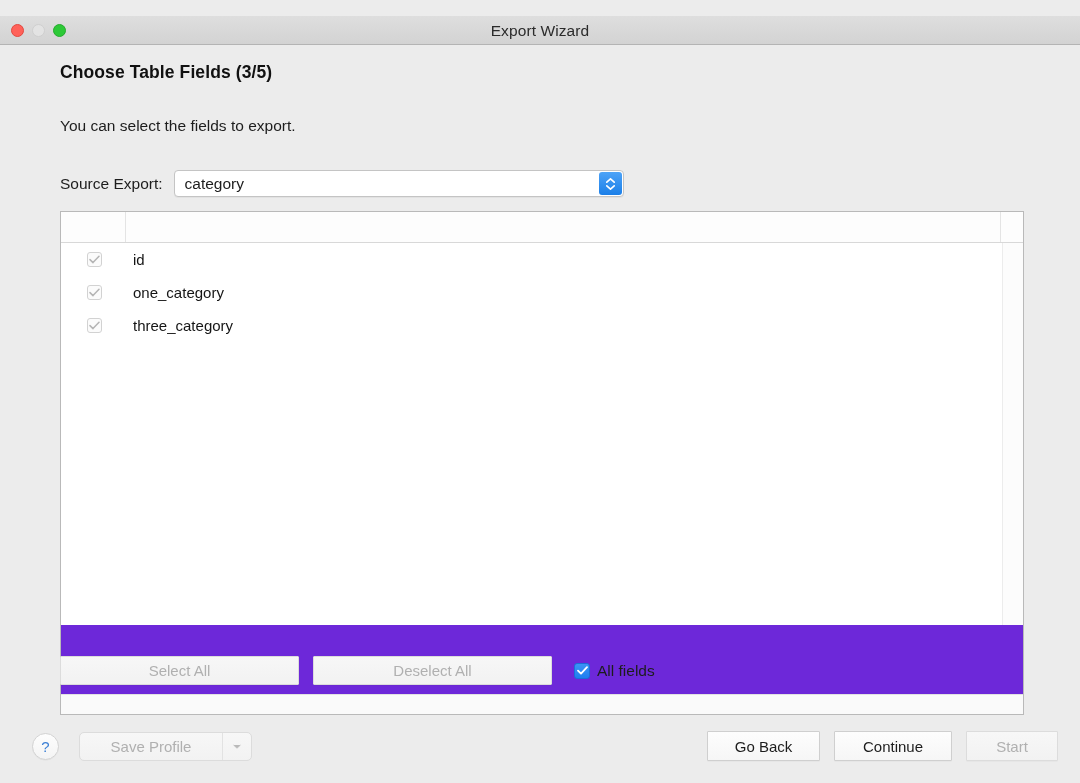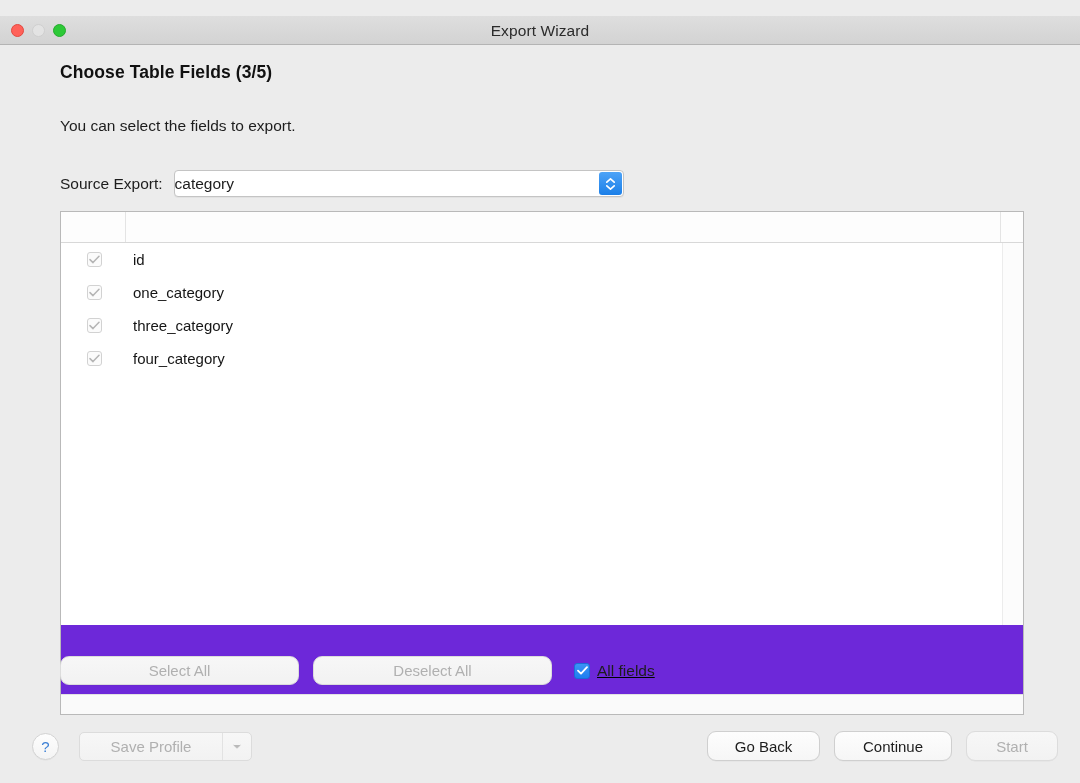--- a/index.html
+++ b/index.html
@@ -98,20 +98,21 @@
     background: #ffffff;
     border: 1px solid #c4c4c4;
     border-radius: 4px;
     display: flex;
     align-items: center;
     box-shadow: 0 1px 0 rgba(0,0,0,0.04);
   }
   .popup-value {
     font-size: 15.5px;
     color: #1d1d1d;
+    padding-left: 10px;
     flex: 1;
     white-space: nowrap;
     overflow: hidden;
   }
   .popup-stepper {
     position: absolute;
     right: 1px;
     top: 1px;
     width: 23px;
     height: 23px;
@@ -214,42 +215,41 @@
   .select-row {
     position: absolute;
     left: 60px;
     top: 656px;
     display: flex;
     align-items: center;
   }
   .btn {
     font-family: "Liberation Sans", sans-serif;
     font-size: 15px;
-    border-radius: 9px;
+    border-radius: 1px;
     border: 1px solid #cfcfcf;
     background: linear-gradient(to bottom, #fdfdfd 0%, #f6f6f6 100%);
     color: #1d1d1d;
     display: flex;
     align-items: center;
     justify-content: center;
     box-shadow: 0 0.5px 0.5px rgba(0,0,0,0.05);
   }
   .btn.disabled {
     color: #b0b0b0;
     background: linear-gradient(to bottom, #f7f7f7 0%, #f2f2f2 100%);
     border-color: #dcdcdc;
   }
   .btn-select-all   { width: 239px; height: 29px; }
   .btn-deselect-all { width: 239px; height: 29px; margin-left: 14px; }
 
   .allfields-wrap {
     display: flex;
     align-items: center;
     margin-left: 22px;
-    text-decoration: underline;
   }
   .checkbox-blue {
     width: 16px;
     height: 16px;
     border-radius: 3px;
     background: linear-gradient(to bottom, #3b94f5 0%, #1f7ef0 100%);
     border: 1px solid #1a70d8;
     display: flex;
     align-items: center;
     justify-content: center;
@@ -392,30 +392,20 @@
       <div class="cell-check">
         <span class="checkbox-disabled">
           <svg width="11" height="9" viewBox="0 0 11 9">
               <path d="M1 4.6 L4 7.6 L10 1.2" fill="none" stroke="#b5b5b5" stroke-width="1.5" stroke-linecap="round" stroke-linejoin="round"></path>
             </svg>
         </span>
       </div>
       <div class="cell-name">three_category</div>
     </div>
 
-    <div class="field-row">
-      <div class="cell-check">
-        <span class="checkbox-disabled">
-          <svg width="11" height="9" viewBox="0 0 11 9">
-              <path d="M1 4.6 L4 7.6 L10 1.2" fill="none" stroke="#b5b5b5" stroke-width="1.5" stroke-linecap="round" stroke-linejoin="round"></path>
-            </svg>
-        </span>
-      </div>
-      <div class="cell-name">four_category</div>
-    </div>
 
   </div>
 
   <div class="vscroll-track"></div>
   <div class="hscroll-track"></div>
 </div>
 
 <div class="select-row">
   <div class="btn btn-select-all disabled">Select All</div>
   <div class="btn btn-deselect-all disabled">Deselect All</div>

